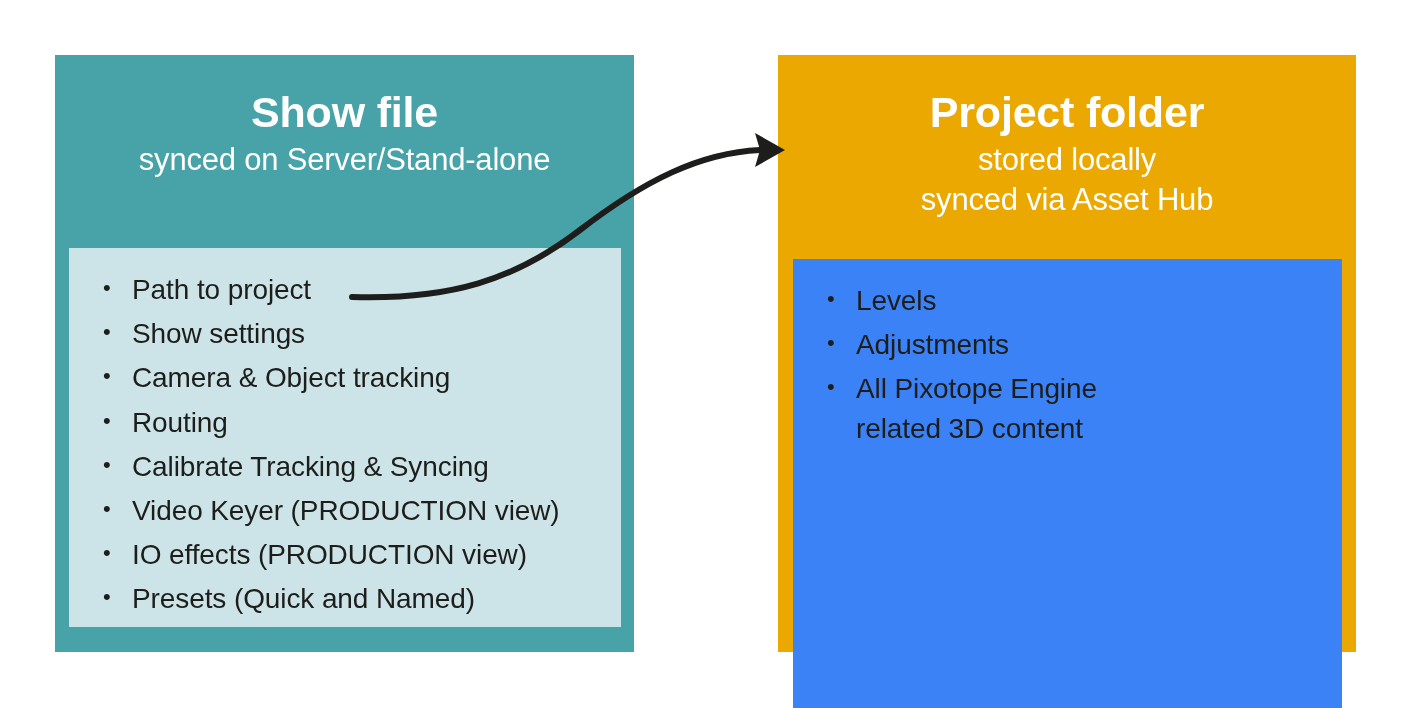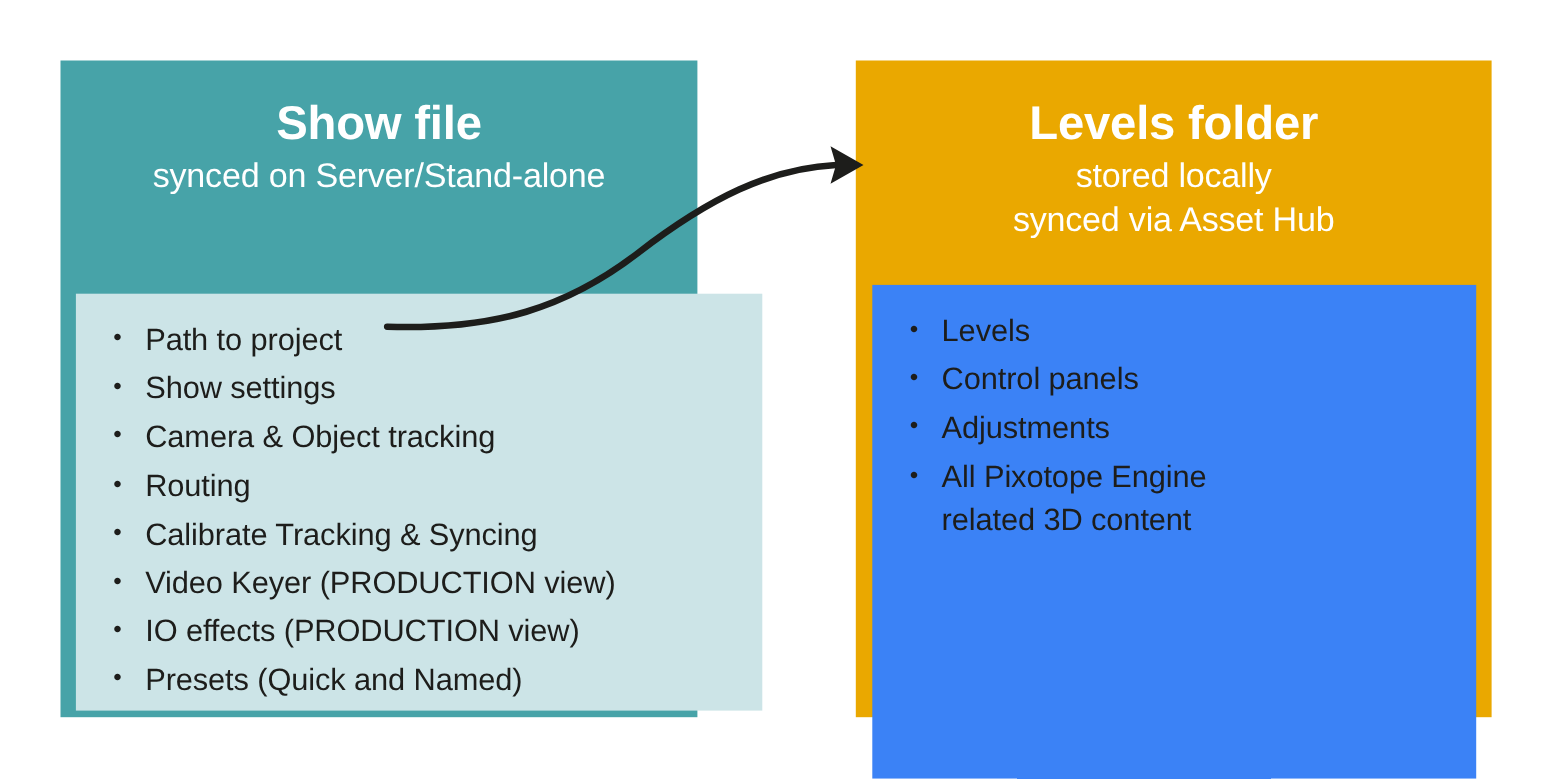--- a/index.html
+++ b/index.html
@@ -64,22 +64,22 @@
     letter-spacing: -0.2px;
   }
 
   
   .panel {
     position: absolute;
     box-sizing: border-box;
   }
   .panel-left {
     left: 14px;
-    top: 212px;
-    width: 624px;
+    top: 193px;
+    width: 552px;
     height: 379px;
     background: #cce4e7;
   }
   .panel-right {
     left: 15px;
     top: 204px;
     width: 549px;
     height: 477px;
     background: #3b82f6;
   }
@@ -161,32 +161,29 @@
           <span>Presets (Quick and Named)</span>
         </li>
       </ul>
     </div>
 
   </div>
 
   <div class="card card-right">
 
     <div class="card-heading">
-      <span class="heading-main">Levels folder</span>
+      <span class="heading-main">Project folder</span>
       <span class="heading-sub">stored locally</span>
       <span class="heading-sub">synced via Asset Hub</span>
     </div>
 
     <div class="panel panel-right">
       <ul class="bullet-list">
         <li class="bullet-item">
           <span>Levels</span>
-        </li>
-        <li class="bullet-item">
-          <span>Control panels</span>
         </li>
         <li class="bullet-item">
           <span>Adjustments</span>
         </li>
         <li class="bullet-item">
           <span>All Pixotope Engine</span>
           <span class="cont-line">related 3D content</span>
         </li>
       </ul>
     </div>

